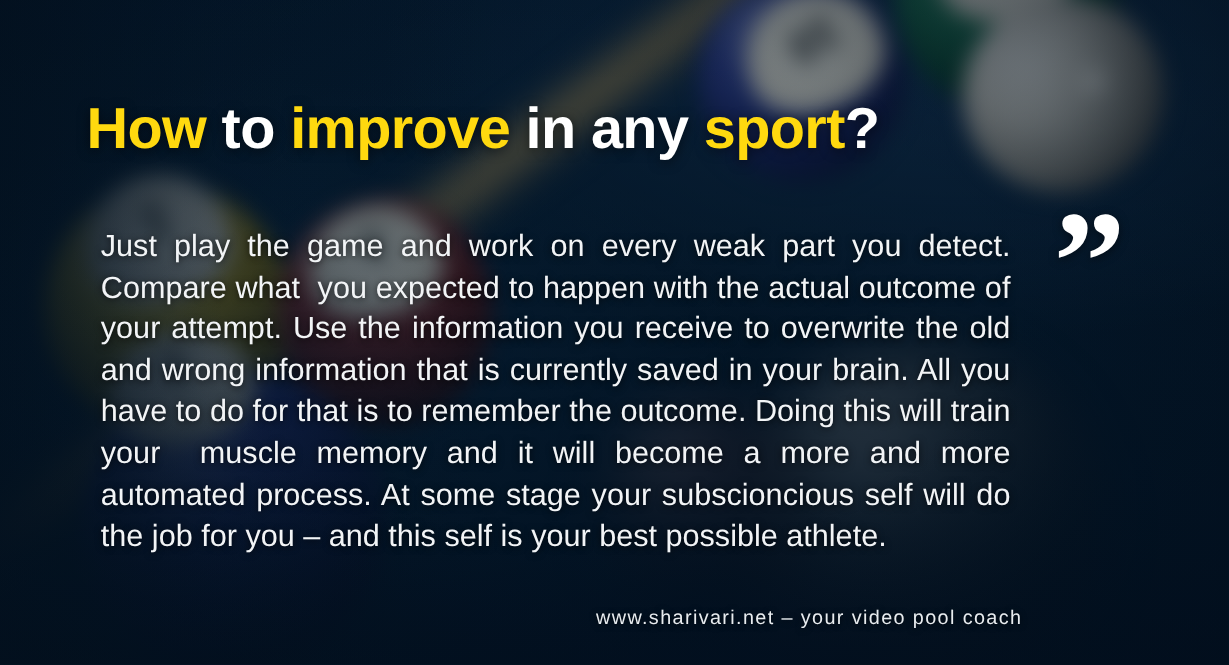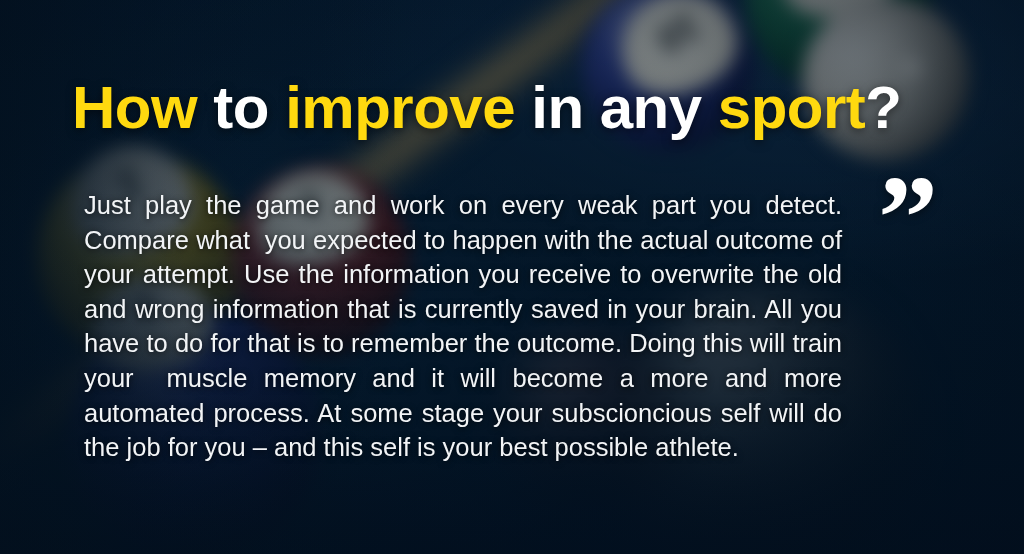--- a/index.html
+++ b/index.html
@@ -242,21 +242,21 @@
   
   #content {
     position: absolute;
     inset: 0;
   }
 
   #headline {
     position: absolute;
     left: 72px;
     top: 76px;
-    font-size: 60px;
+    font-size: 48px;
     line-height: 64px;
     font-weight: bold;
     letter-spacing: -0.5px;
     color: #ffffff;
     white-space: nowrap;
     text-shadow: 0 2px 10px rgba(0,0,0,0.55);
   }
   #headline .hl { color: #ffd90f; }
   #headline .w  { color: #ffffff; }
 
@@ -347,15 +347,16 @@
   <div id="content">
 
     <div id="headline"><span class="hl">How</span><span class="w"> </span><span class="w">to</span><span class="w"> </span><span class="hl">improve</span><span class="w"> </span><span class="w">in any</span><span class="w"> </span><span class="hl">sport</span><span class="w">?</span></div>
 
     <div id="quote-mark">”</div>
 
     <div id="body-copy">
       <p style="white-space: pre-wrap;">Just play the game and work on every weak part you detect. Compare what  you expected to happen with the actual outcome of your attempt. Use the information you receive to overwrite the old and wrong information that is currently saved in your brain. All you have to do for that is to remember the outcome. Doing this will train your  muscle memory and it will become a more and more automated process. At some stage your subscioncious self will do the job for you – and this self is your best possible athlete.</p>
     </div>
 
+    <div id="footer">www.sharivari.net – your video pool coach</div>
 
   </div>
 </div>
 
 </body></html>

